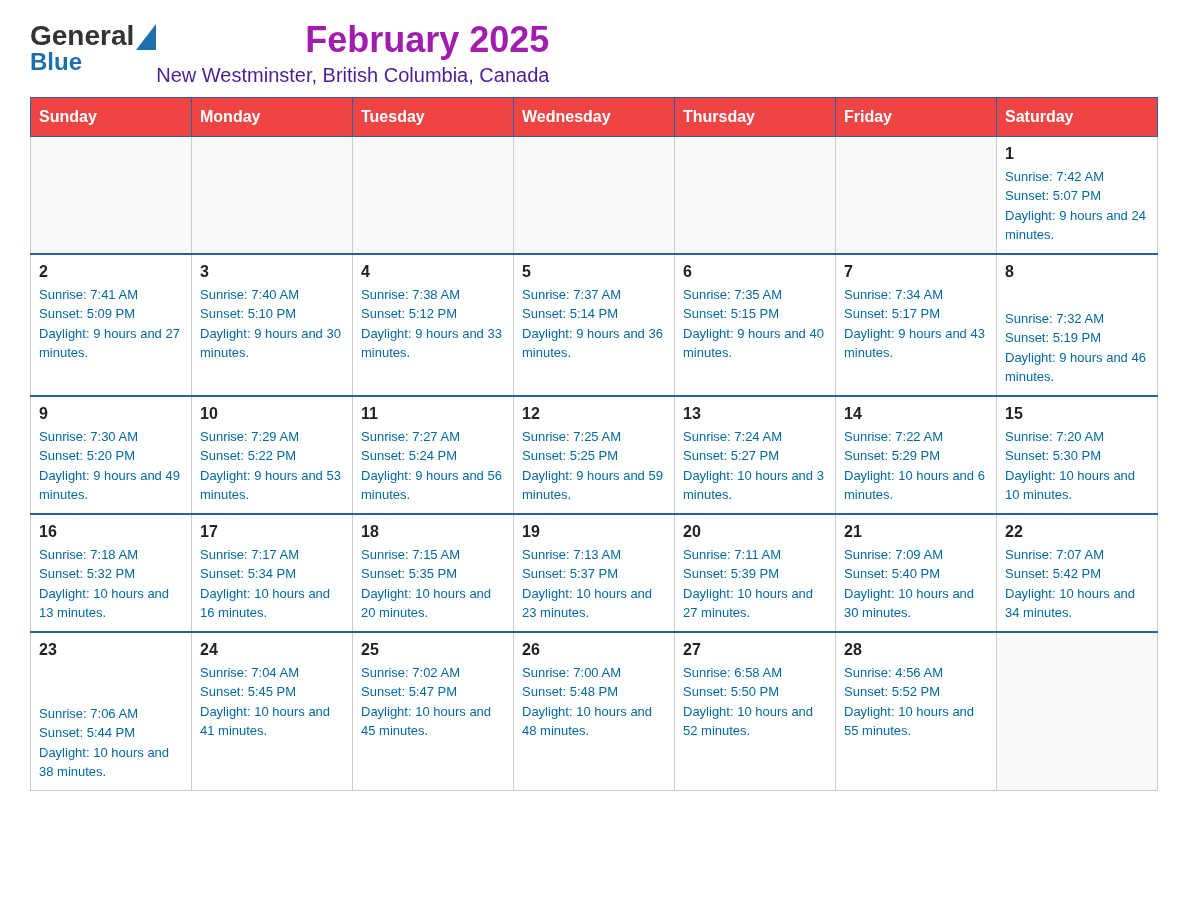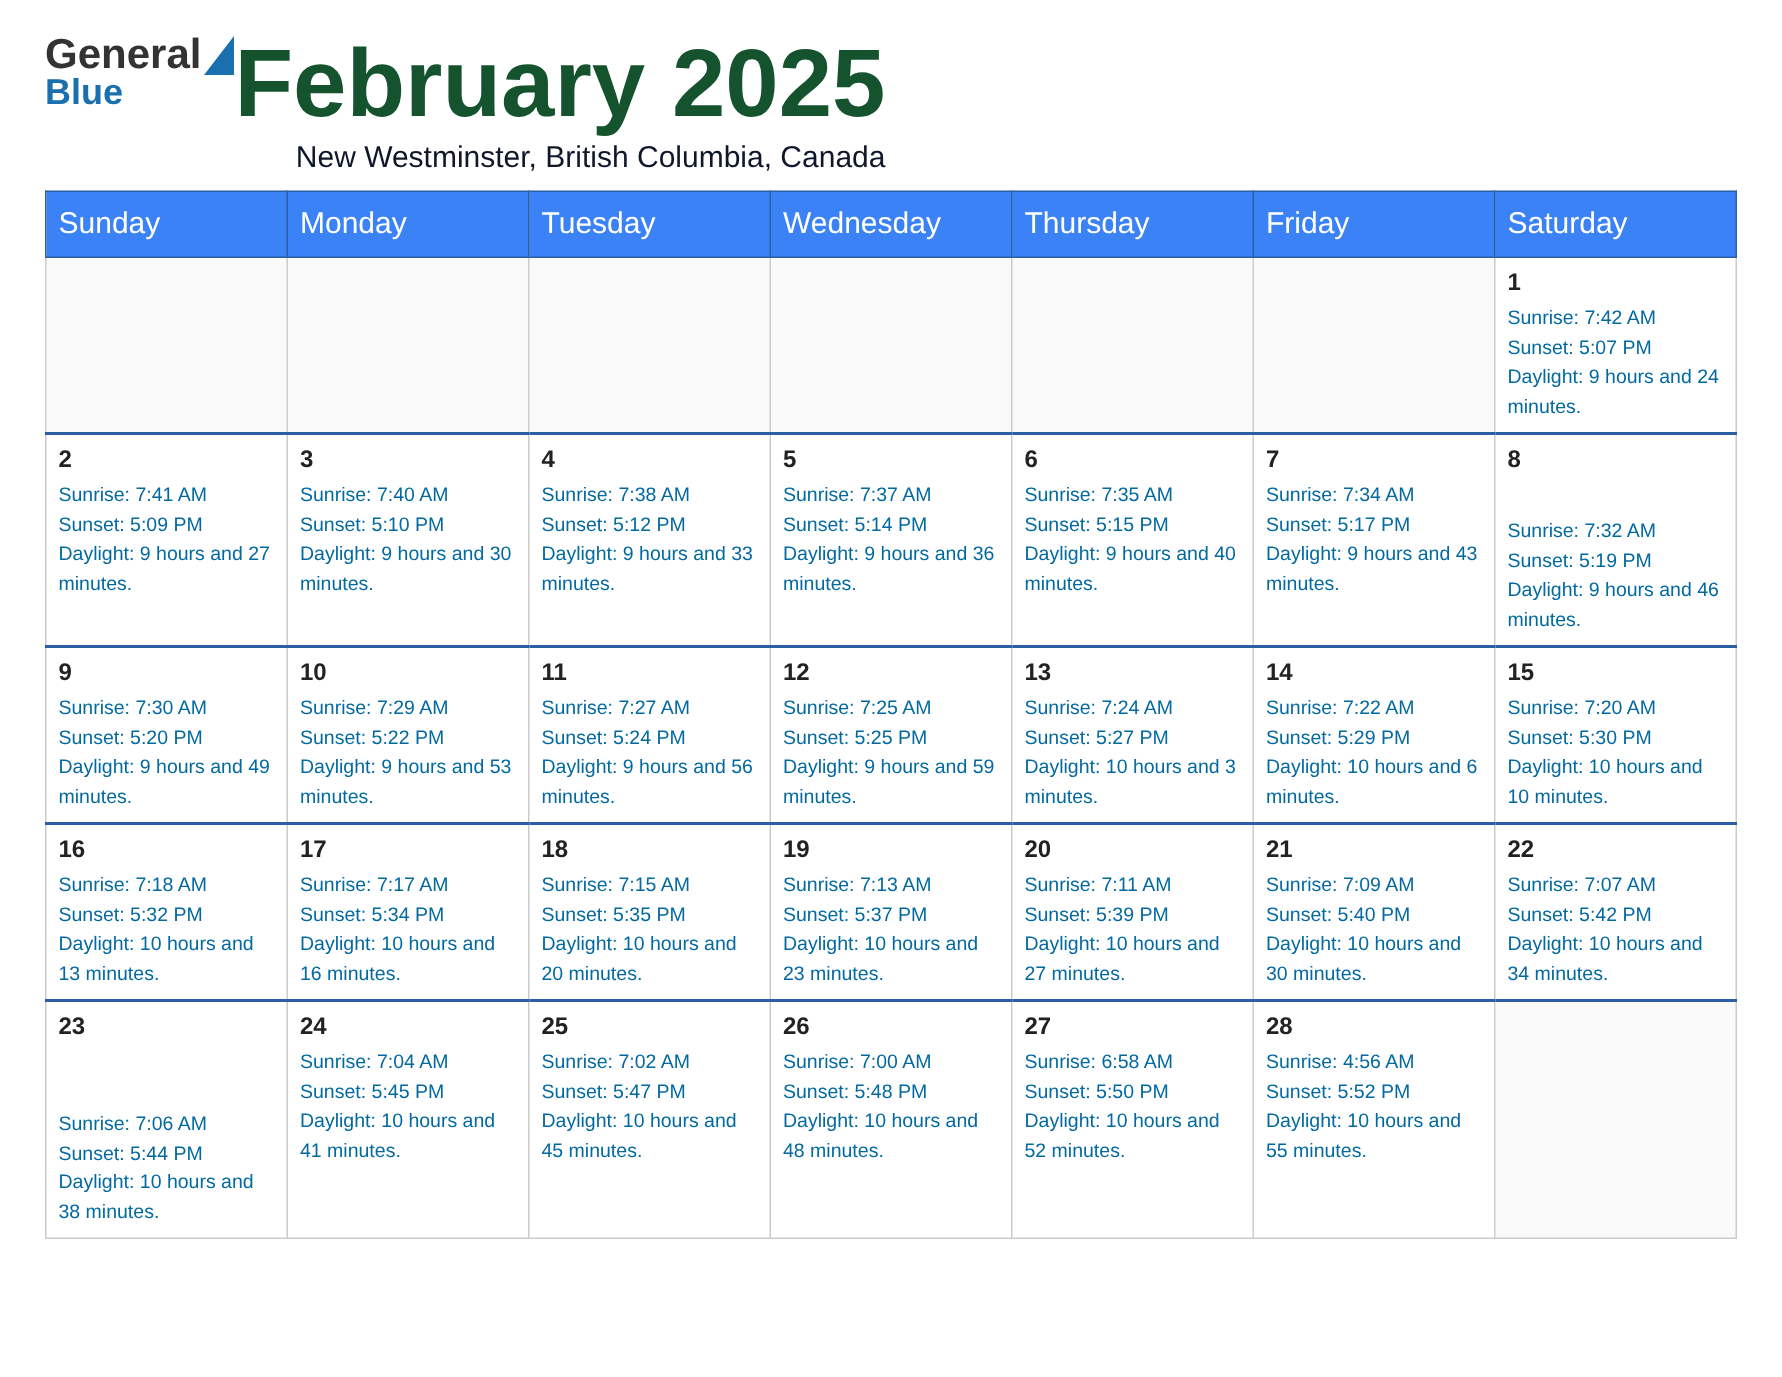--- a/index.html
+++ b/index.html
@@ -12,40 +12,40 @@
     }
     .header {
       display: flex;
       align-items: flex-start;
       margin-bottom: 10px;
     }
     .title-section {
       text-align: right;
     }
     .month-title {
-      font-size: 64px;
+      font-size: 36px;
       font-weight: bold;
-      color: #14532d;
+      color: #a21caf;
       line-height: 1.1;
     }
     .location {
       font-size: 20px;
-      color: #0f172a;
+      color: #4c1d95;
       margin-top: 4px;
     }
     .calendar {
       width: 100%;
       border-collapse: collapse;
       margin-top: 10px;
     }
     .calendar th {
-      background-color: #3b82f6;
+      background-color: #ef4444;
       color: #fff;
-      font-size: 20px;
-      font-weight: normal;
+      font-size: 16px;
+      font-weight: bold;
       padding: 10px 8px;
       text-align: left;
       border: 1px solid #2a5fa5;
     }
     .calendar td {
       vertical-align: top;
       padding: 8px;
       border: 1px solid #ccc;
       font-size: 13px;
       color: #333;

